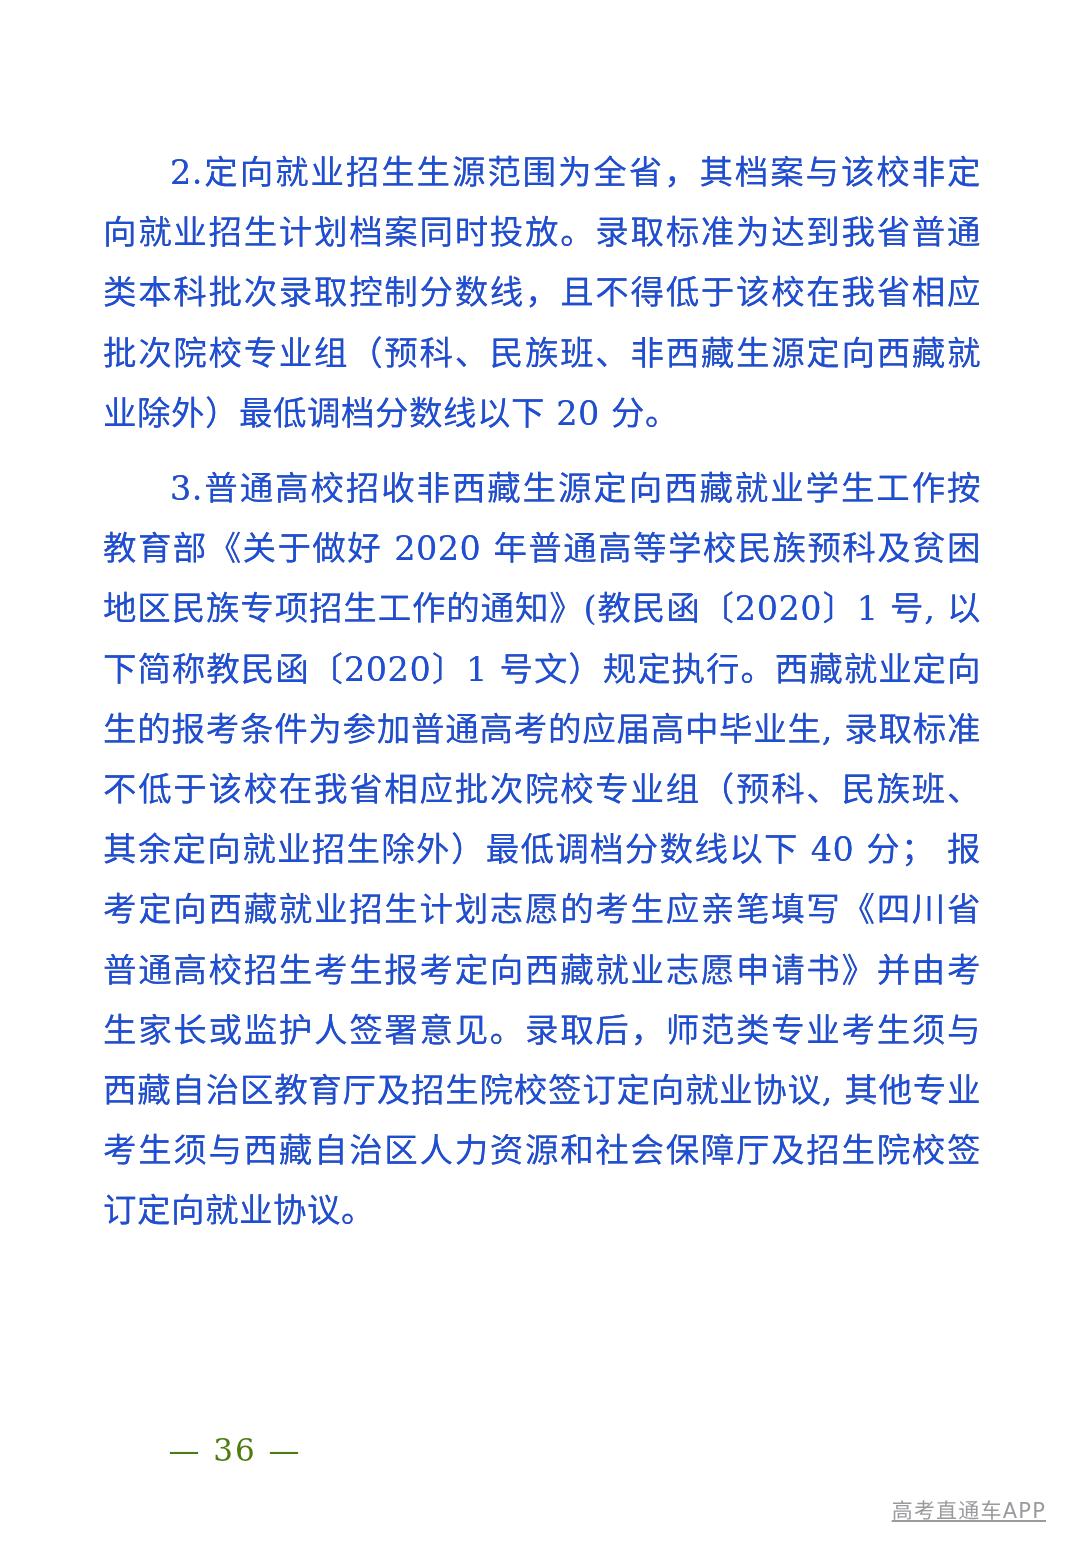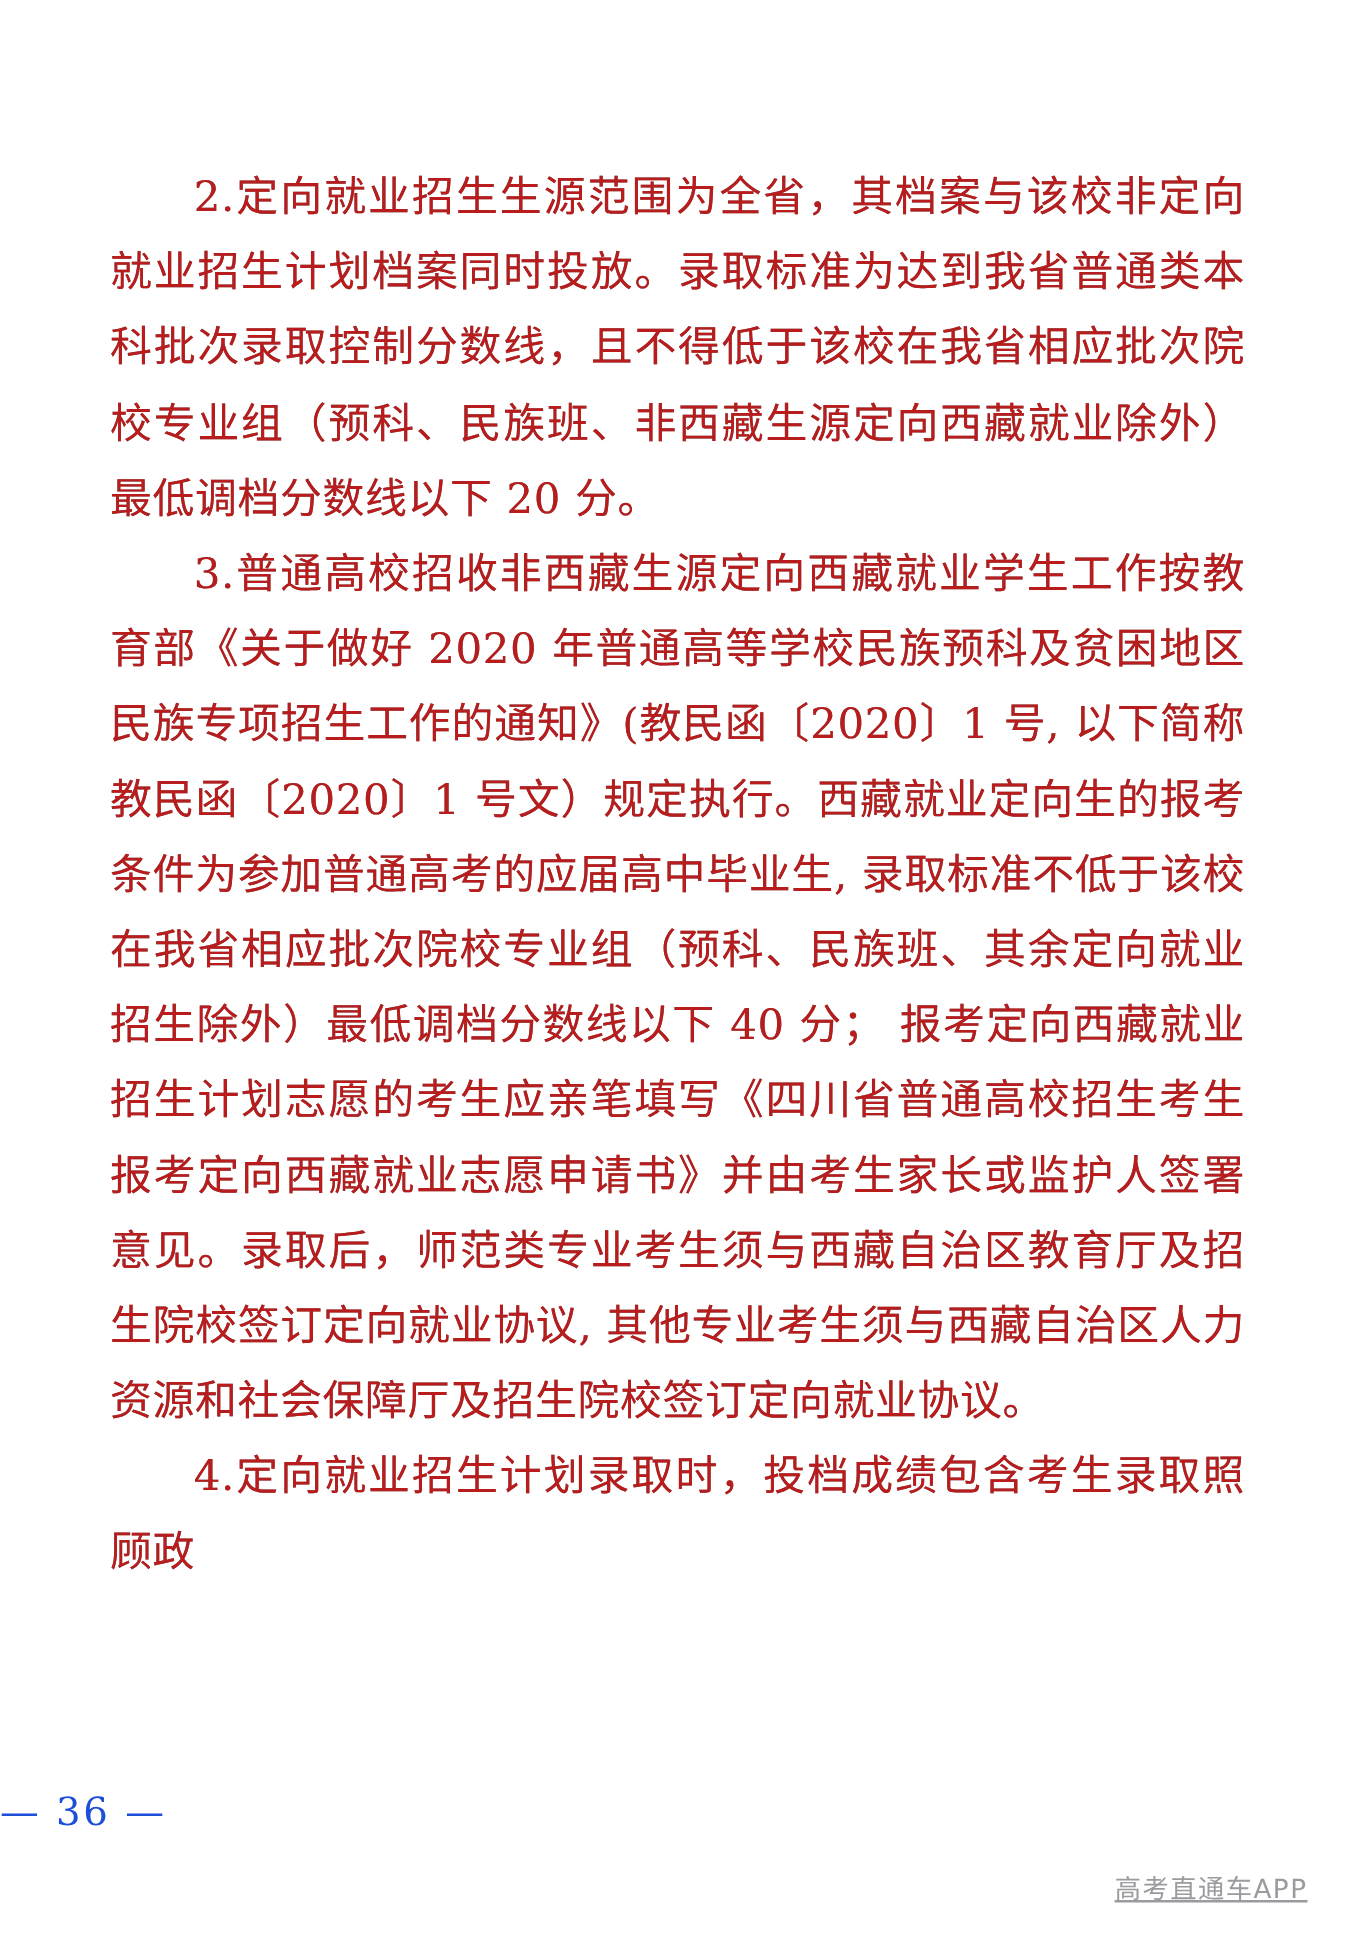--- a/index.html
+++ b/index.html
@@ -23,25 +23,25 @@
 
   
   .doc-body {
     position: absolute;
     left: 88px;
     top: 128px;
     width: 908px;
   }
 
   .para {
-    margin: 0;
+    margin: 15px;
     text-indent: 2em;
     font-size: 33.5px;
     line-height: 60.2px;
-    color: #b91c1c;
+    color: #1d4ed8;
     letter-spacing: 0.5px;
     text-align: justify;
     text-justify: inter-character;
     font-family: "DejaVu Serif", "Liberation Serif", serif;
     
     text-shadow: 0 0 0.35px rgba(0,0,0,0.55);
   }
 
   .para + .para {
     margin-top: 0;
@@ -51,23 +51,23 @@
   .para {
     font-weight: 500;
   }
 
   
   .page-number {
     position: absolute;
     left: 0;
     top: 1432px;
     width: 470px;
-    text-align: left;
+    text-align: center;
     font-size: 31px;
-    color: #1d4ed8;
+    color: #4d7c0f;
     font-family: "DejaVu Serif", "Liberation Serif", serif;
     letter-spacing: 2px;
   }
 
   .watermark {
     position: absolute;
     right: 34px;
     top: 1494px;
     font-size: 21px;
     color: #9a9a9f;
@@ -78,20 +78,19 @@
   }
 </style>
 </head>
 <body>
 
 <div class="page">
 
   <div class="doc-body">
     <p class="para">2.定向就业招生生源范围为全省，其档案与该校非定向就业招生计划档案同时投放。录取标准为达到我省普通类本科批次录取控制分数线，且不得低于该校在我省相应批次院校专业组（预科、民族班、非西藏生源定向西藏就业除外）最低调档分数线以下 20 分。</p>
     <p class="para">3.普通高校招收非西藏生源定向西藏就业学生工作按教育部《关于做好 2020 年普通高等学校民族预科及贫困地区民族专项招生工作的通知》(教民函〔2020〕1 号, 以下简称教民函〔2020〕1 号文）规定执行。西藏就业定向生的报考条件为参加普通高考的应届高中毕业生, 录取标准不低于该校在我省相应批次院校专业组（预科、民族班、其余定向就业招生除外）最低调档分数线以下 40 分； 报考定向西藏就业招生计划志愿的考生应亲笔填写《四川省普通高校招生考生报考定向西藏就业志愿申请书》并由考生家长或监护人签署意见。录取后，师范类专业考生须与西藏自治区教育厅及招生院校签订定向就业协议, 其他专业考生须与西藏自治区人力资源和社会保障厅及招生院校签订定向就业协议。</p>
-    <p class="para">4.定向就业招生计划录取时，投档成绩包含考生录取照顾政</p>
   </div>
 
   <div class="page-number">— 36 —</div>
 
   <div class="watermark">高考直通车APP</div>
 
 </div>
 
 </body></html>

